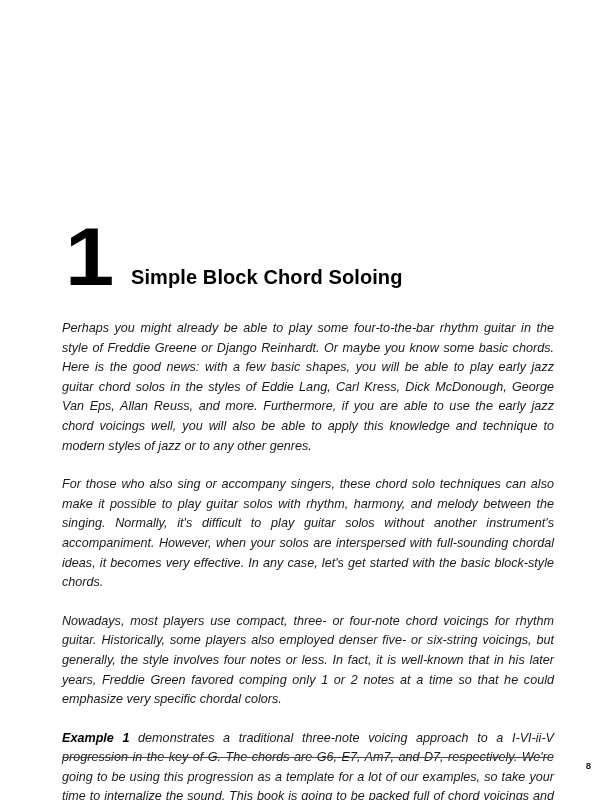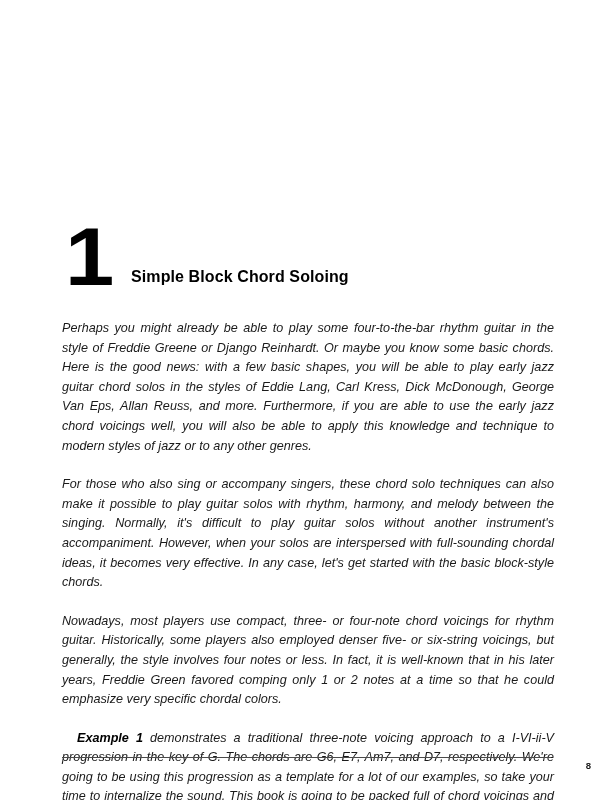--- a/index.html
+++ b/index.html
@@ -43,21 +43,21 @@
     color: #000000;
     transform: scaleX(1.08);
     transform-origin: left top;
   }
   .chapter-title {
     position: absolute;
     left: 69px;
     top: 48px;
     font-family: "Liberation Sans", sans-serif;
     font-weight: 700;
-    font-size: 16px;
+    font-size: 20px;
     line-height: 22px;
     letter-spacing: 0.1px;
     color: #000000;
     white-space: nowrap;
   }
 
   
   .body-area {
     position: absolute;
     left: 62px;
@@ -72,21 +72,20 @@
     text-justify: inter-word;
     color: #1a1a1a;
     letter-spacing: 0.01px;
     word-spacing: 0.1px;
     font-style: italic;
   }
   p.para:last-child { margin-bottom: 0; }
   .lead-bold {
     font-weight: 700;
     color: #000000;
-    margin-left: 15px;
   }
 
   
   .footer-rule {
     position: absolute;
     left: 62px;
     top: 757px;
     width: 489px;
     height: 0;
     border-top: 1.6px solid #4a4a4a;

